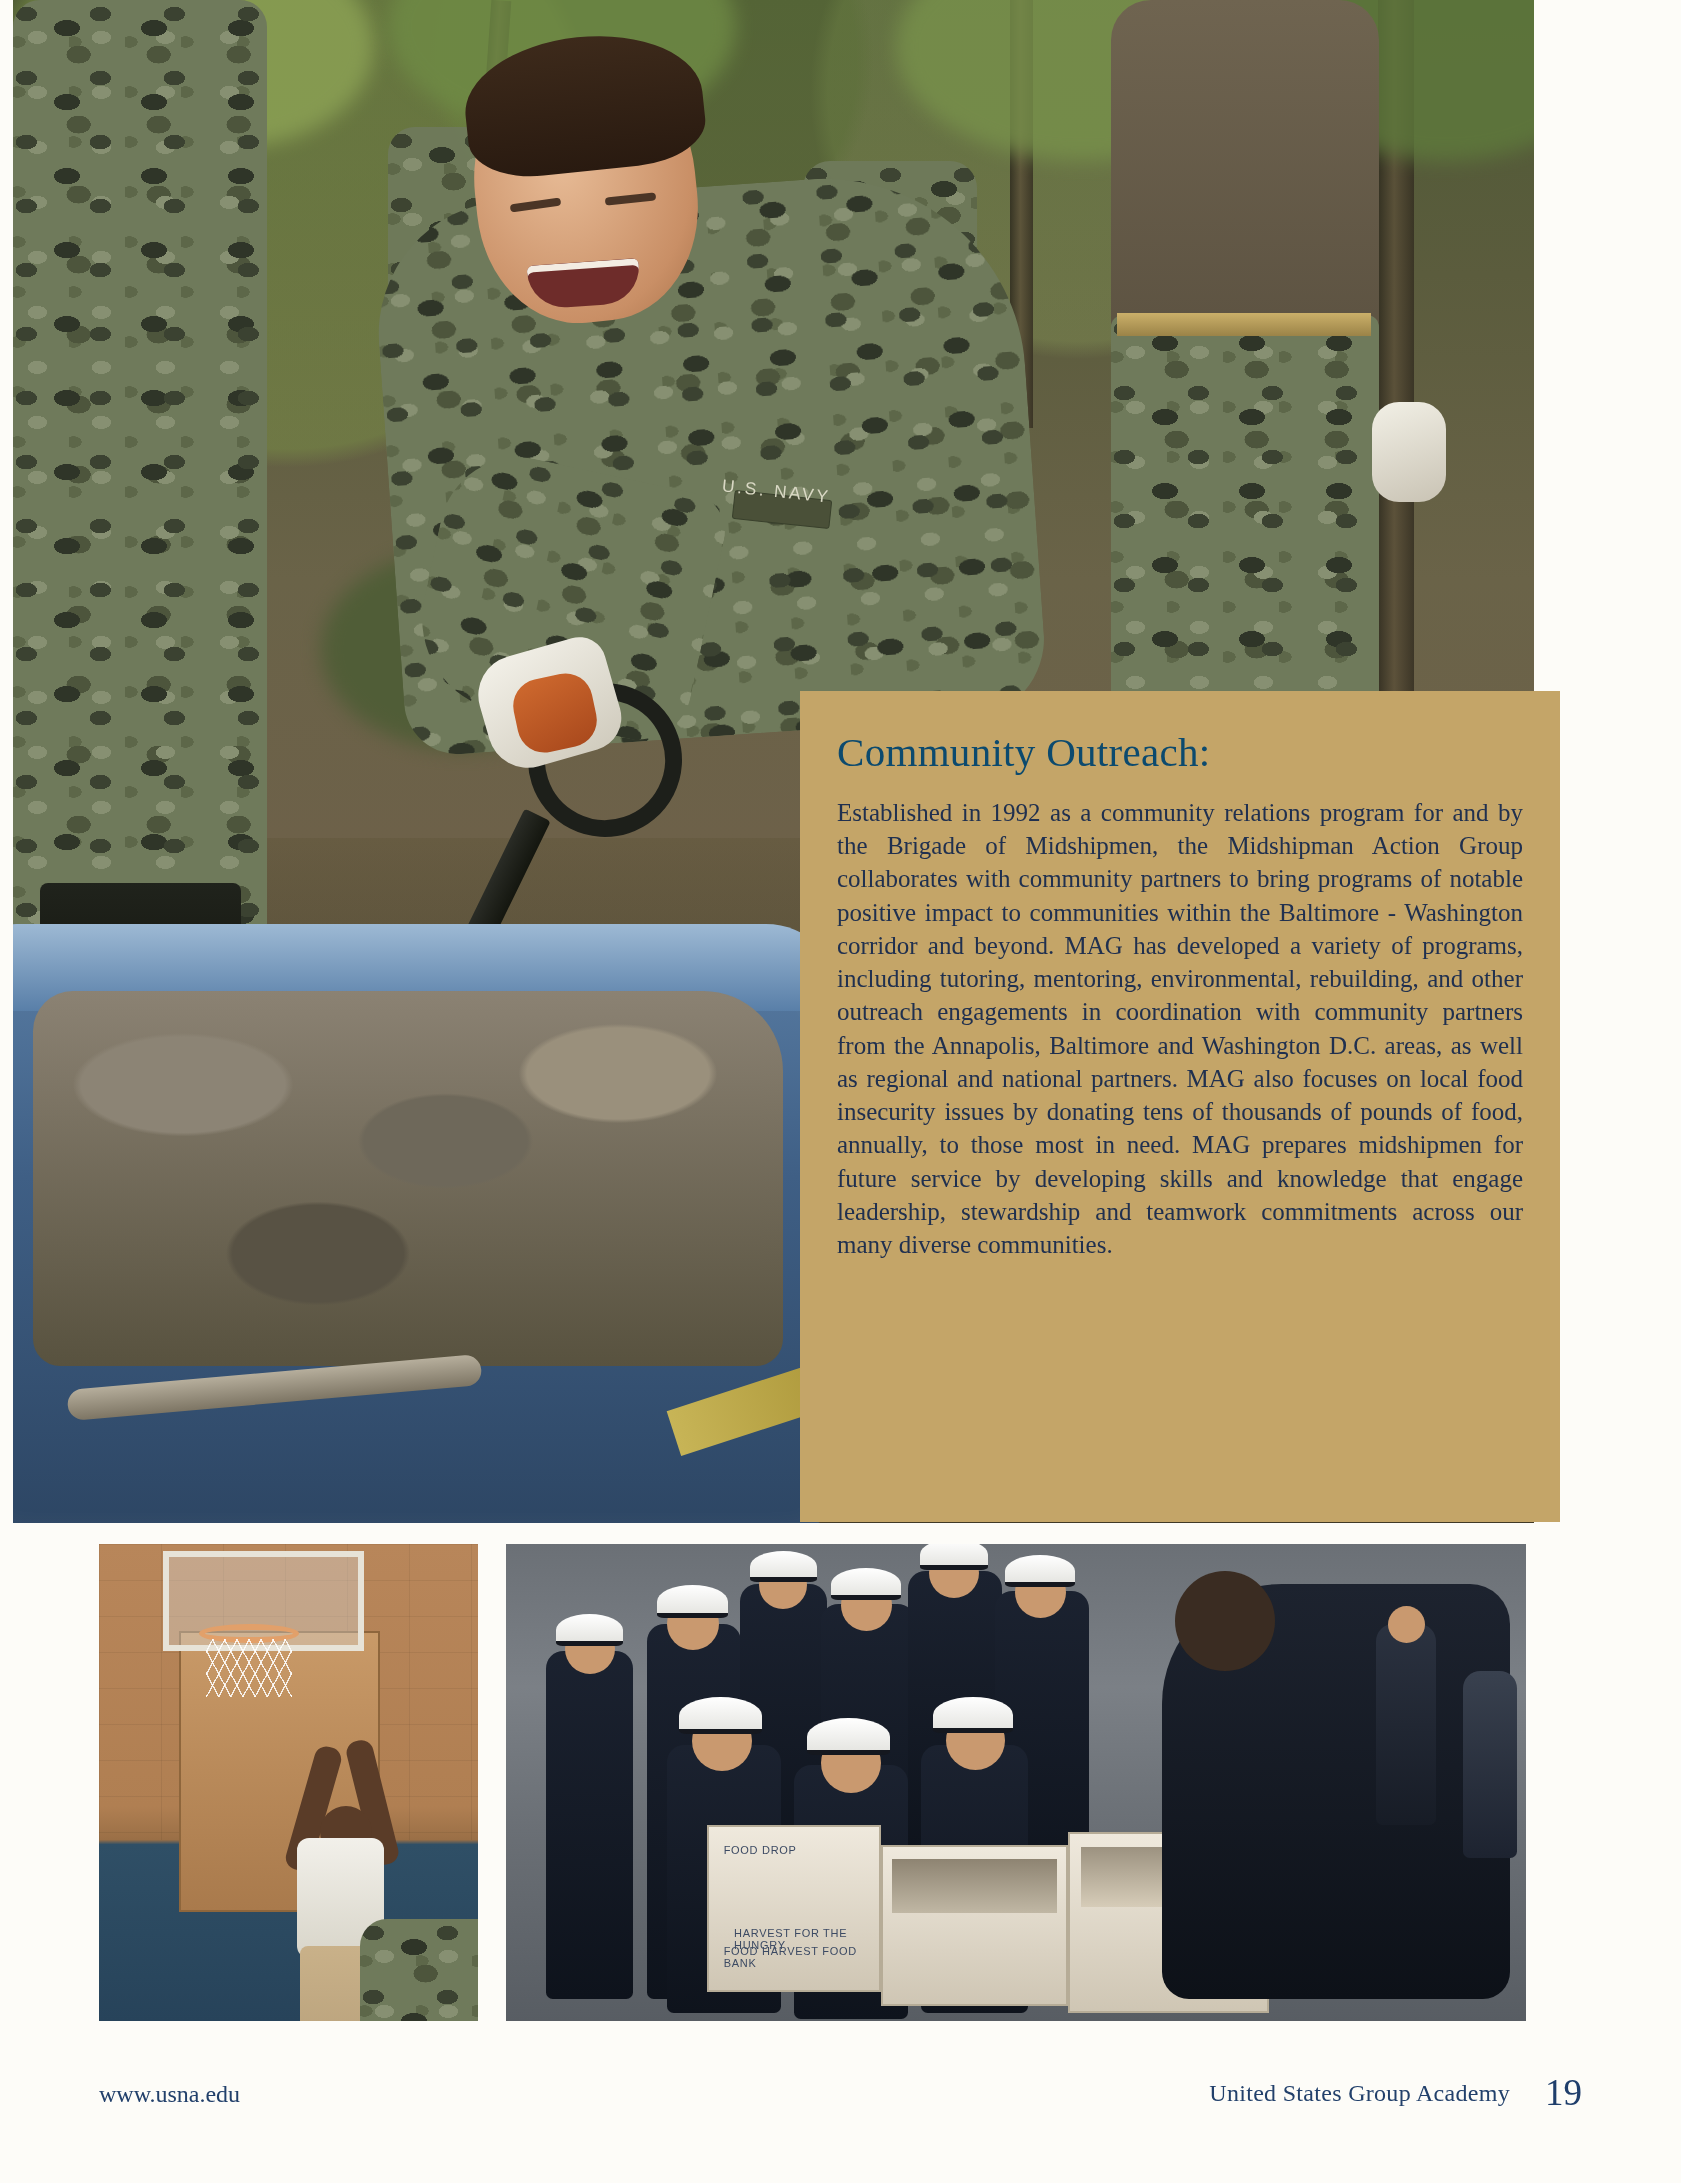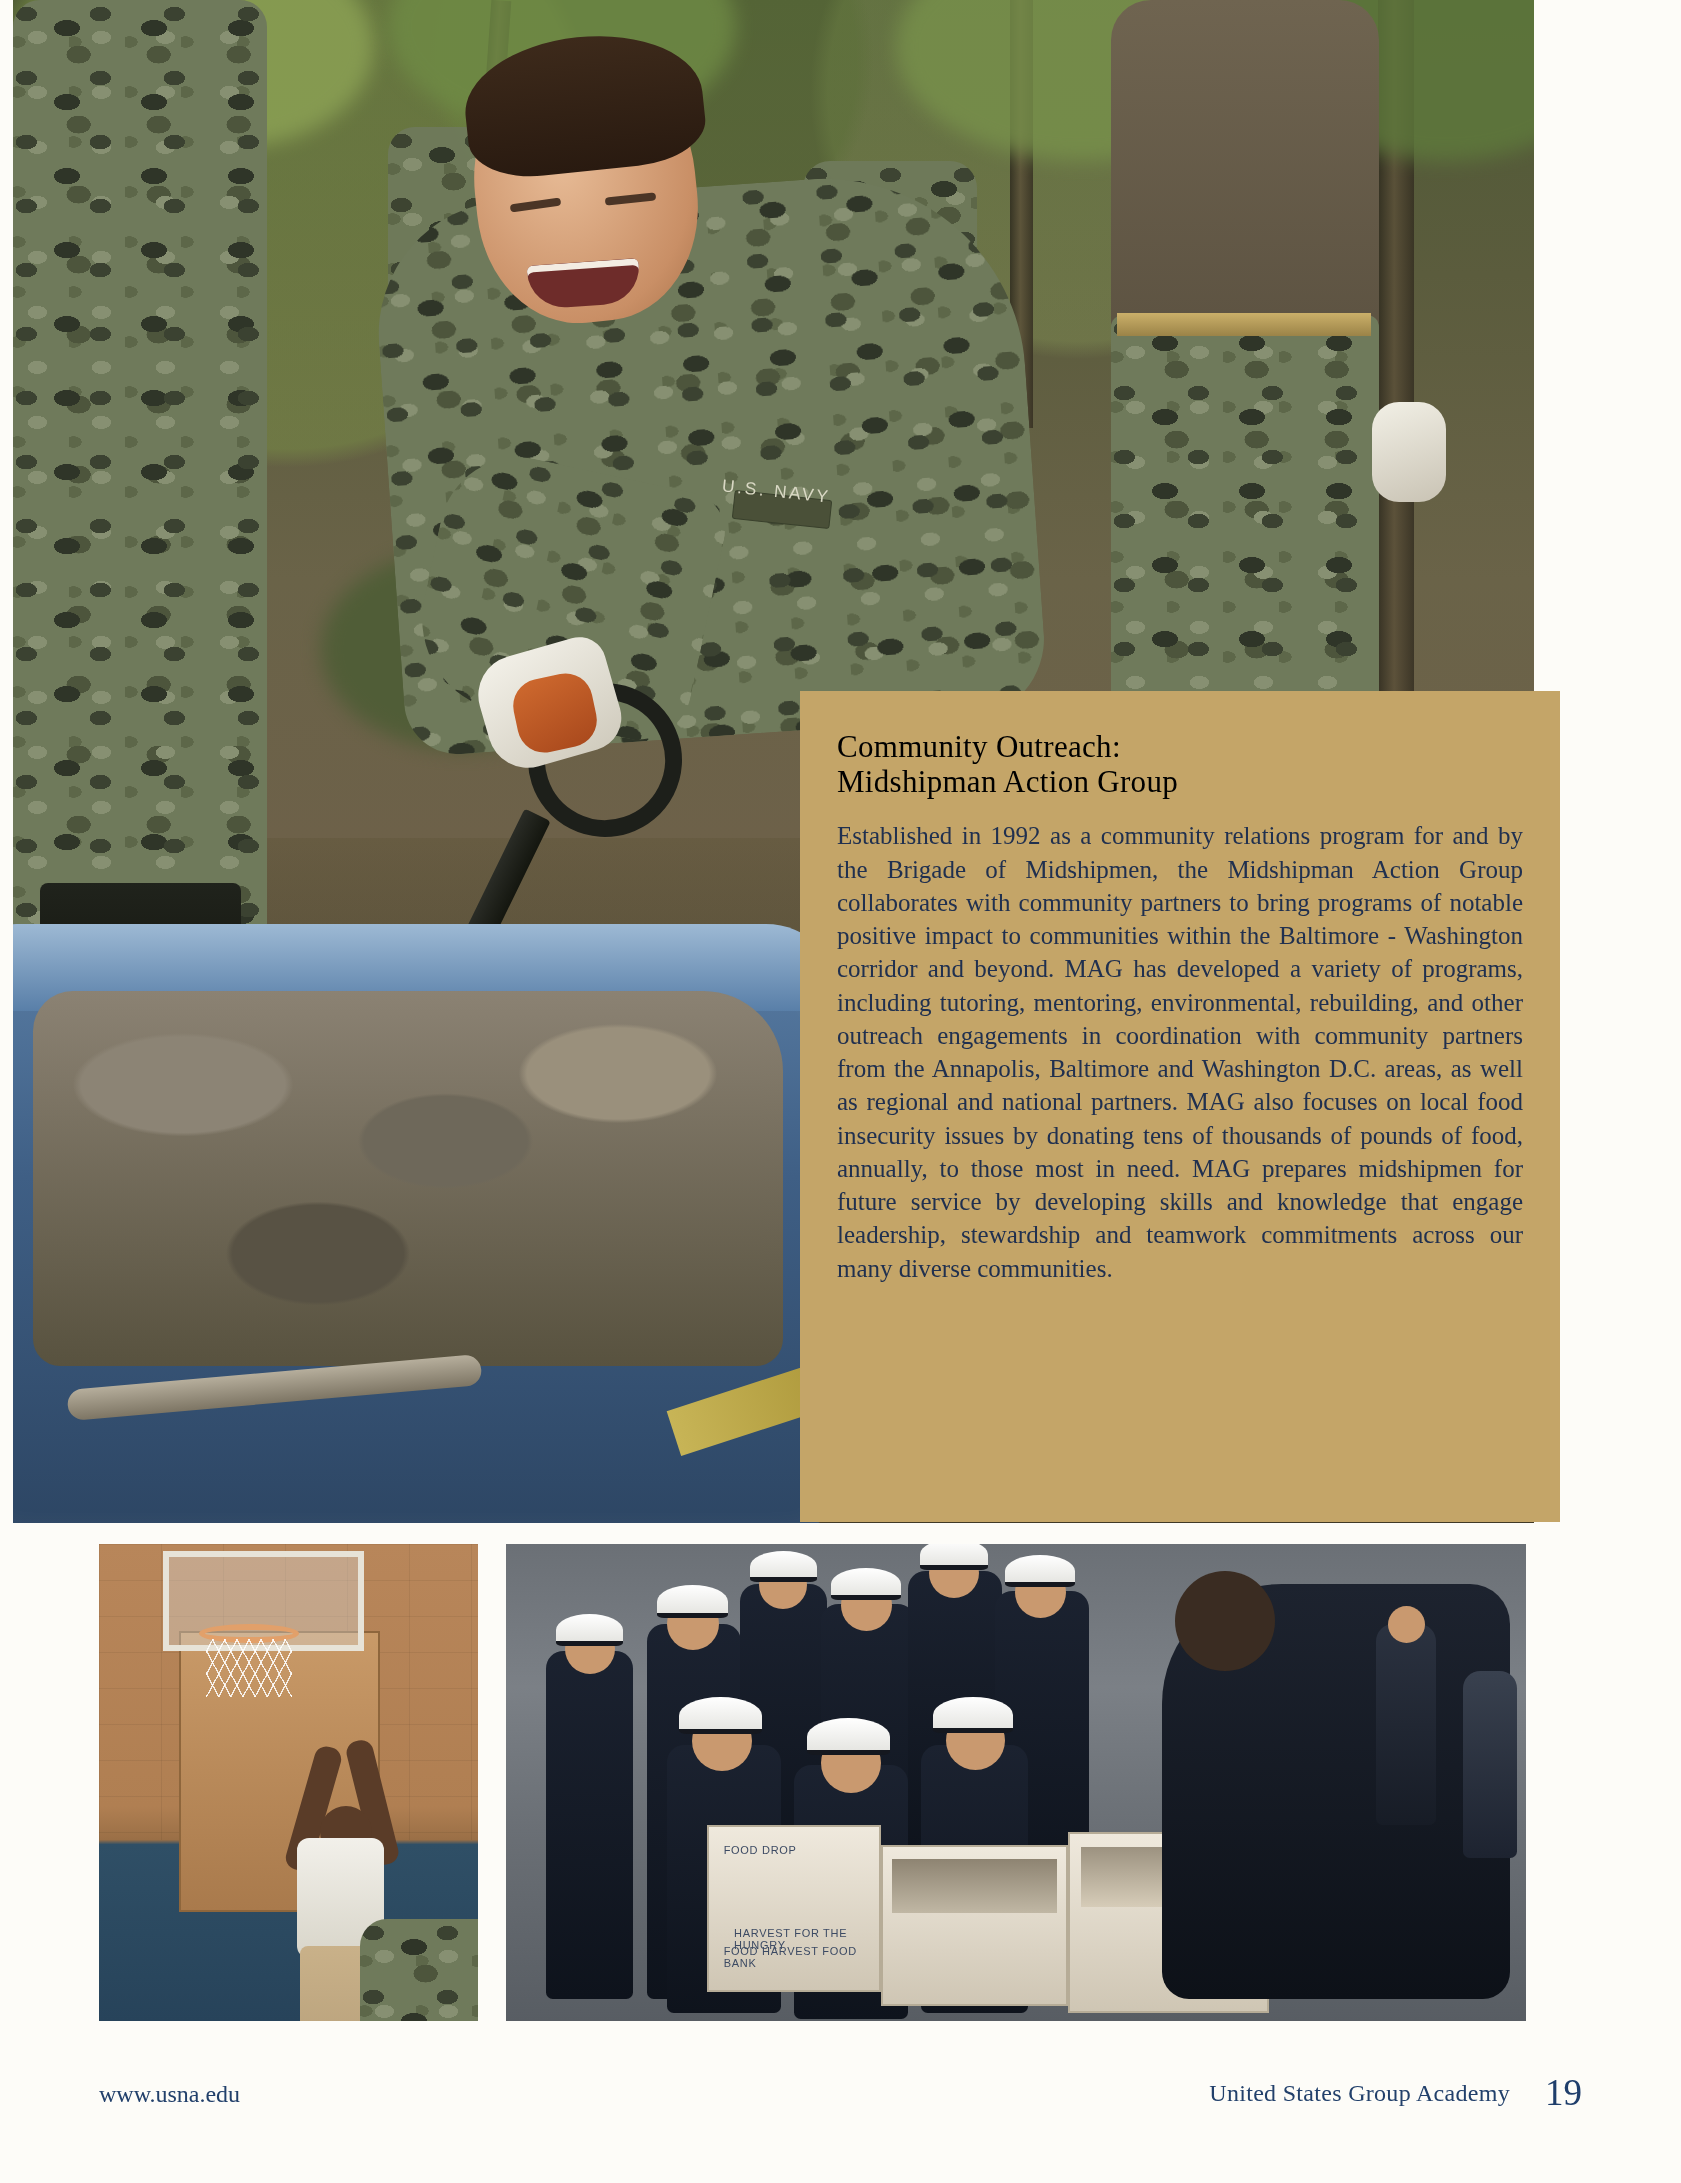--- a/index.html
+++ b/index.html
@@ -245,24 +245,24 @@
     right: 24px; bottom: -28px;
     font-size: 154px;
     font-weight: bold;
     color: rgba(255,255,255,0.22);
     letter-spacing: 2.7px;
     font-family: "Liberation Serif", serif;
     pointer-events: none;
   }
   .panel h1 {
     margin: 0;
-    font-size: 31px;
+    font-size: 41px;
     line-height: 1.12;
     font-weight: normal;
-    color: #000000;
+    color: #0c4a6e;
     letter-spacing: 0.3px;
   }
   .panel p {
     margin: 20px 0 0 0;
     font-size: 25px;
     line-height: 1.33;
     text-align: justify;
     color: #20304f;
     position: relative;
     z-index: 2;
@@ -451,21 +451,20 @@
       <div class="barrow-lip"></div>
       <div class="dirt"></div>
       <div class="barrow-stripe"></div>
       <div class="barrow-rail"></div>
     </div>
   </div>
 
   <div class="panel">
     <h1>
       <span>Community Outreach:</span><br>
-      <span>Midshipman Action Group</span>
     </h1>
     <p>Established in 1992 as a community relations program for and by the Brigade of Midshipmen, the Midshipman Action Group collaborates with community partners to bring programs of notable positive impact to communities within the Baltimore - Washington corridor and beyond. MAG has developed a variety of programs, including tutoring, mentoring, environmental, rebuilding, and other outreach engagements in coordination with community partners from the Annapolis, Baltimore and Washington D.C. areas, as well as regional and national partners. MAG also focuses on local food insecurity issues by donating tens of thousands of pounds of food, annually, to those most in need. MAG prepares midshipmen for future service by developing skills and knowledge that engage leadership, stewardship and teamwork commitments across our many diverse communities.</p>
   </div>
 
   <div class="photo-bottom-left">
     <div class="gym-wall"></div>
     <div class="gym-brick"></div>
     <div class="gym-pad"></div>
     <div class="hoop-board"></div>
     <div class="hoop-rim"></div>

